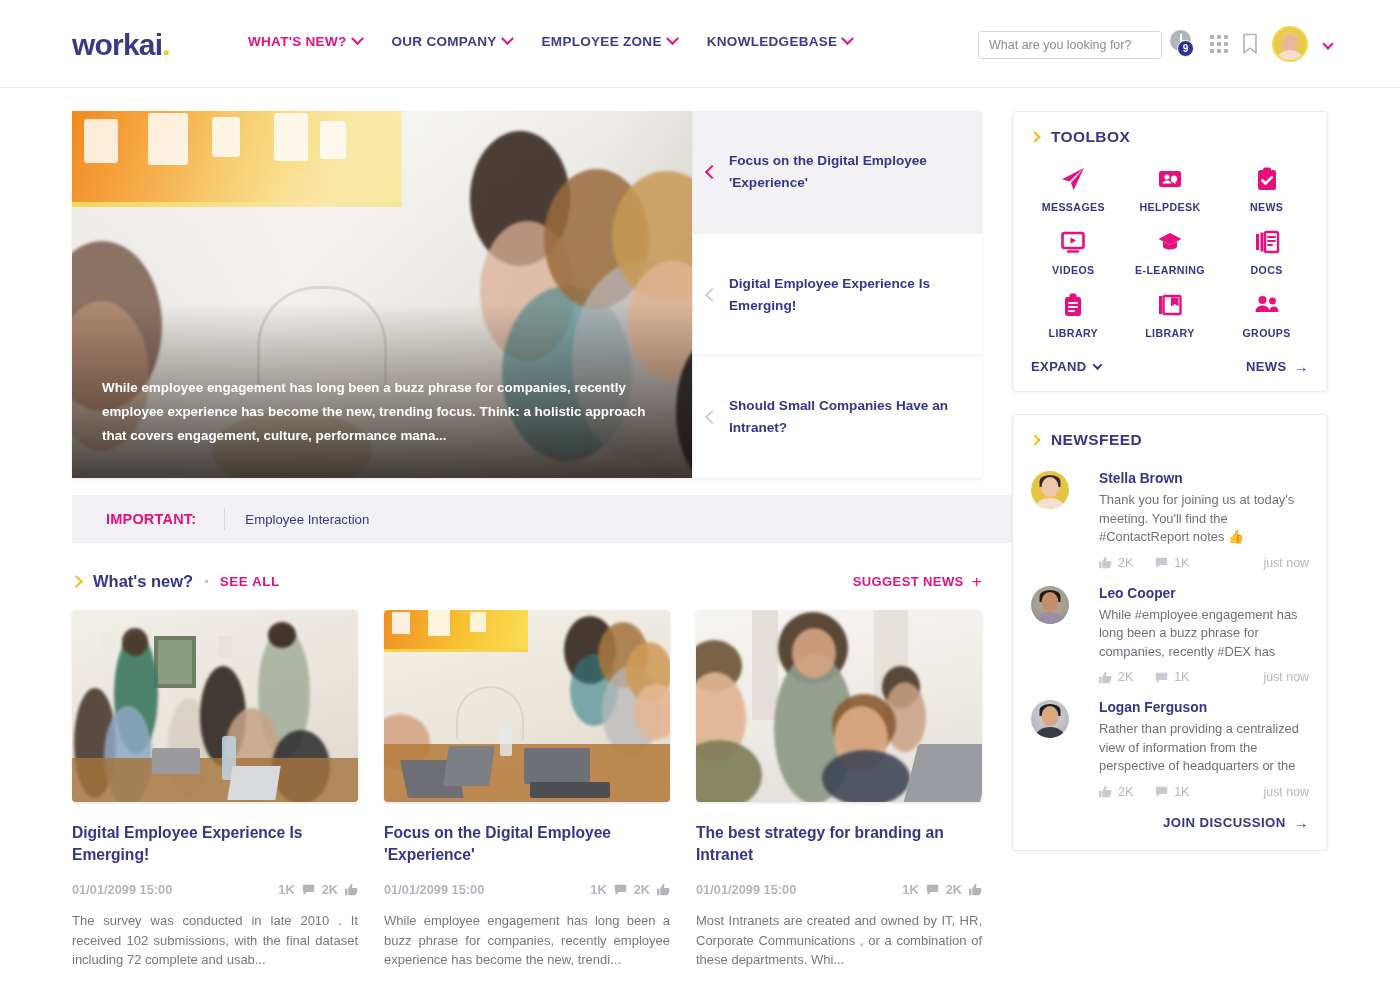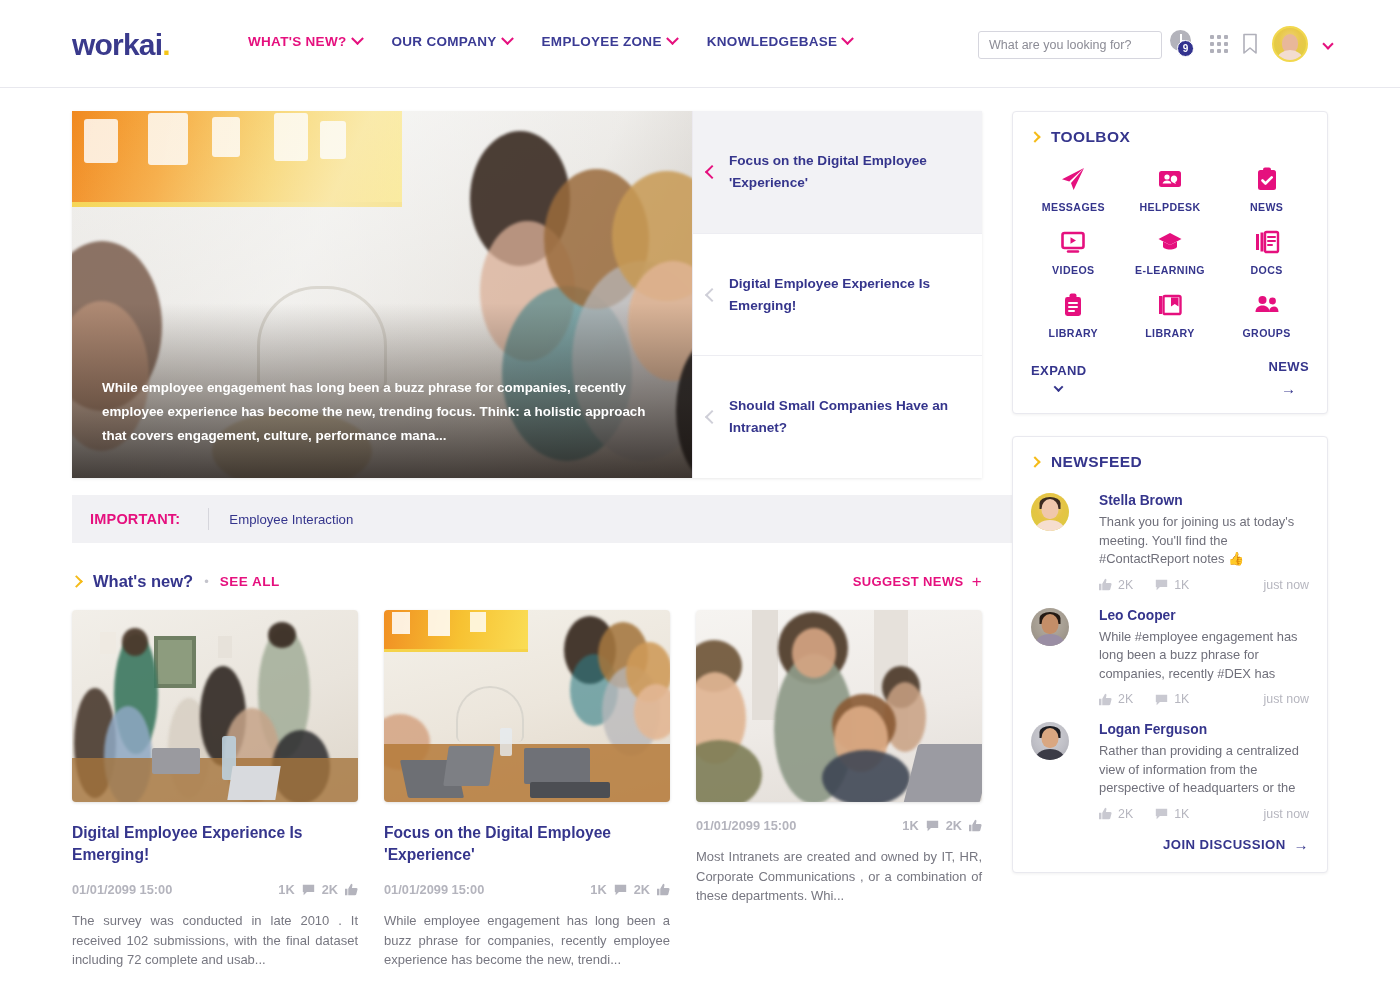--- a/index.html
+++ b/index.html
@@ -166,21 +166,21 @@
   }
   .hero-li.active .hero-li-arrow { border-color: #e5107e; }
   .hero-li-txt {
     font-size: 13.6px; font-weight: 700; line-height: 22px; color: #35358c;
   }
 
   
   .ticker {
     margin-top: 17px; width: 1080px; height: 48px;
     background: #f1f1f4; display: flex; align-items: center;
-    padding: 0 18px; overflow: hidden;
+    padding: 0 34px; overflow: hidden;
   }
   .ticker-label {
     font-size: 14.5px; font-weight: 700; color: #e5107e;
     letter-spacing: 0.2px; margin-right: 28px; white-space: nowrap;
   }
   .ticker-div { width: 1px; height: 22px; background: #d6d6dc; margin-right: 20px; }
   .ticker-title {
     font-size: 13.2px; color: #35358c; font-weight: 400;
     margin-right: 14px; white-space: nowrap; cursor: pointer;
   }
@@ -263,21 +263,21 @@
   .tool-lbl {
     font-size: 10.6px; font-weight: 700; color: #35358c; letter-spacing: 0.4px;
   }
   .tool-foot {
     display: flex; align-items: center; justify-content: space-between;
     padding: 16px 18px 17px 18px;
   }
   .tool-foot a {
     display: flex; align-items: center; gap: 7px;
     font-size: 13px; font-weight: 700; color: #35358c;
-    letter-spacing: 0.4px; cursor: pointer; flex-direction: column;
+    letter-spacing: 0.4px; cursor: pointer;
   }
   .mini-chev-d {
     width: 7px; height: 7px;
     border-right: 2px solid #35358c; border-bottom: 2px solid #35358c;
     transform: rotate(45deg) translate(-1px,-1px);
   }
   .arrow-r { font-size: 15px; line-height: 1; }
 
   .nf-list { padding: 6px 18px 0 18px; }
   .nf-item { display: flex; gap: 30px; padding: 10px 0 6px 0; }
@@ -528,20 +528,21 @@
         <div class="p-blob" style="left:-10px;top:30px;width:56px;height:52px;background:#6d5336;opacity:.9;"></div>
         <div class="p-blob" style="left:-12px;top:62px;width:62px;height:92px;background:#e0b593;opacity:.92;"></div>
         <div class="p-blob" style="left:-20px;top:130px;width:86px;height:70px;background:#7a7a52;opacity:.88;"></div>
         <div class="p-blob" style="left:186px;top:56px;width:38px;height:42px;background:#4a3727;opacity:.9;"></div>
         <div class="p-blob" style="left:188px;top:72px;width:42px;height:70px;background:#c9a183;opacity:.85;"></div>
         <div class="p-blob" style="left:136px;top:84px;width:64px;height:60px;background:#8a5a34;opacity:.9;"></div>
         <div class="p-blob" style="left:138px;top:96px;width:54px;height:66px;background:#dcab85;opacity:.92;"></div>
         <div class="p-blob" style="left:126px;top:140px;width:88px;height:56px;background:#3c4452;opacity:.88;"></div>
         <div style="position:absolute;right:-4px;bottom:-8px;width:76px;height:66px;background:#9b9ba2;transform:skewX(-14deg);border-radius:3px;"></div>
       </div>
+      <div class="card-title">The best strategy for branding an Intranet</div>
       <div class="card-meta">
         <span>01/01/2099 15:00</span>
         <span class="stats">
           <b>1K</b>
           <svg class="ico-cmt ico-thumb-d" viewBox="0 0 16 16">
               <path d="M1 2h14v9H6l-4 4v-4H1z"></path>
             </svg>
           <b>2K</b>
           <svg class="ico-thumb ico-thumb-d" viewBox="0 0 16 16">
               <path d="M0 7h3v8H0zM4 7l3.5-6c1.3 0 1.9.9 1.6 2L8.5 6H14c1.1 0 1.7.9 1.4 2l-1.6 6c-.2.7-.8 1-1.5 1H4z"></path>

